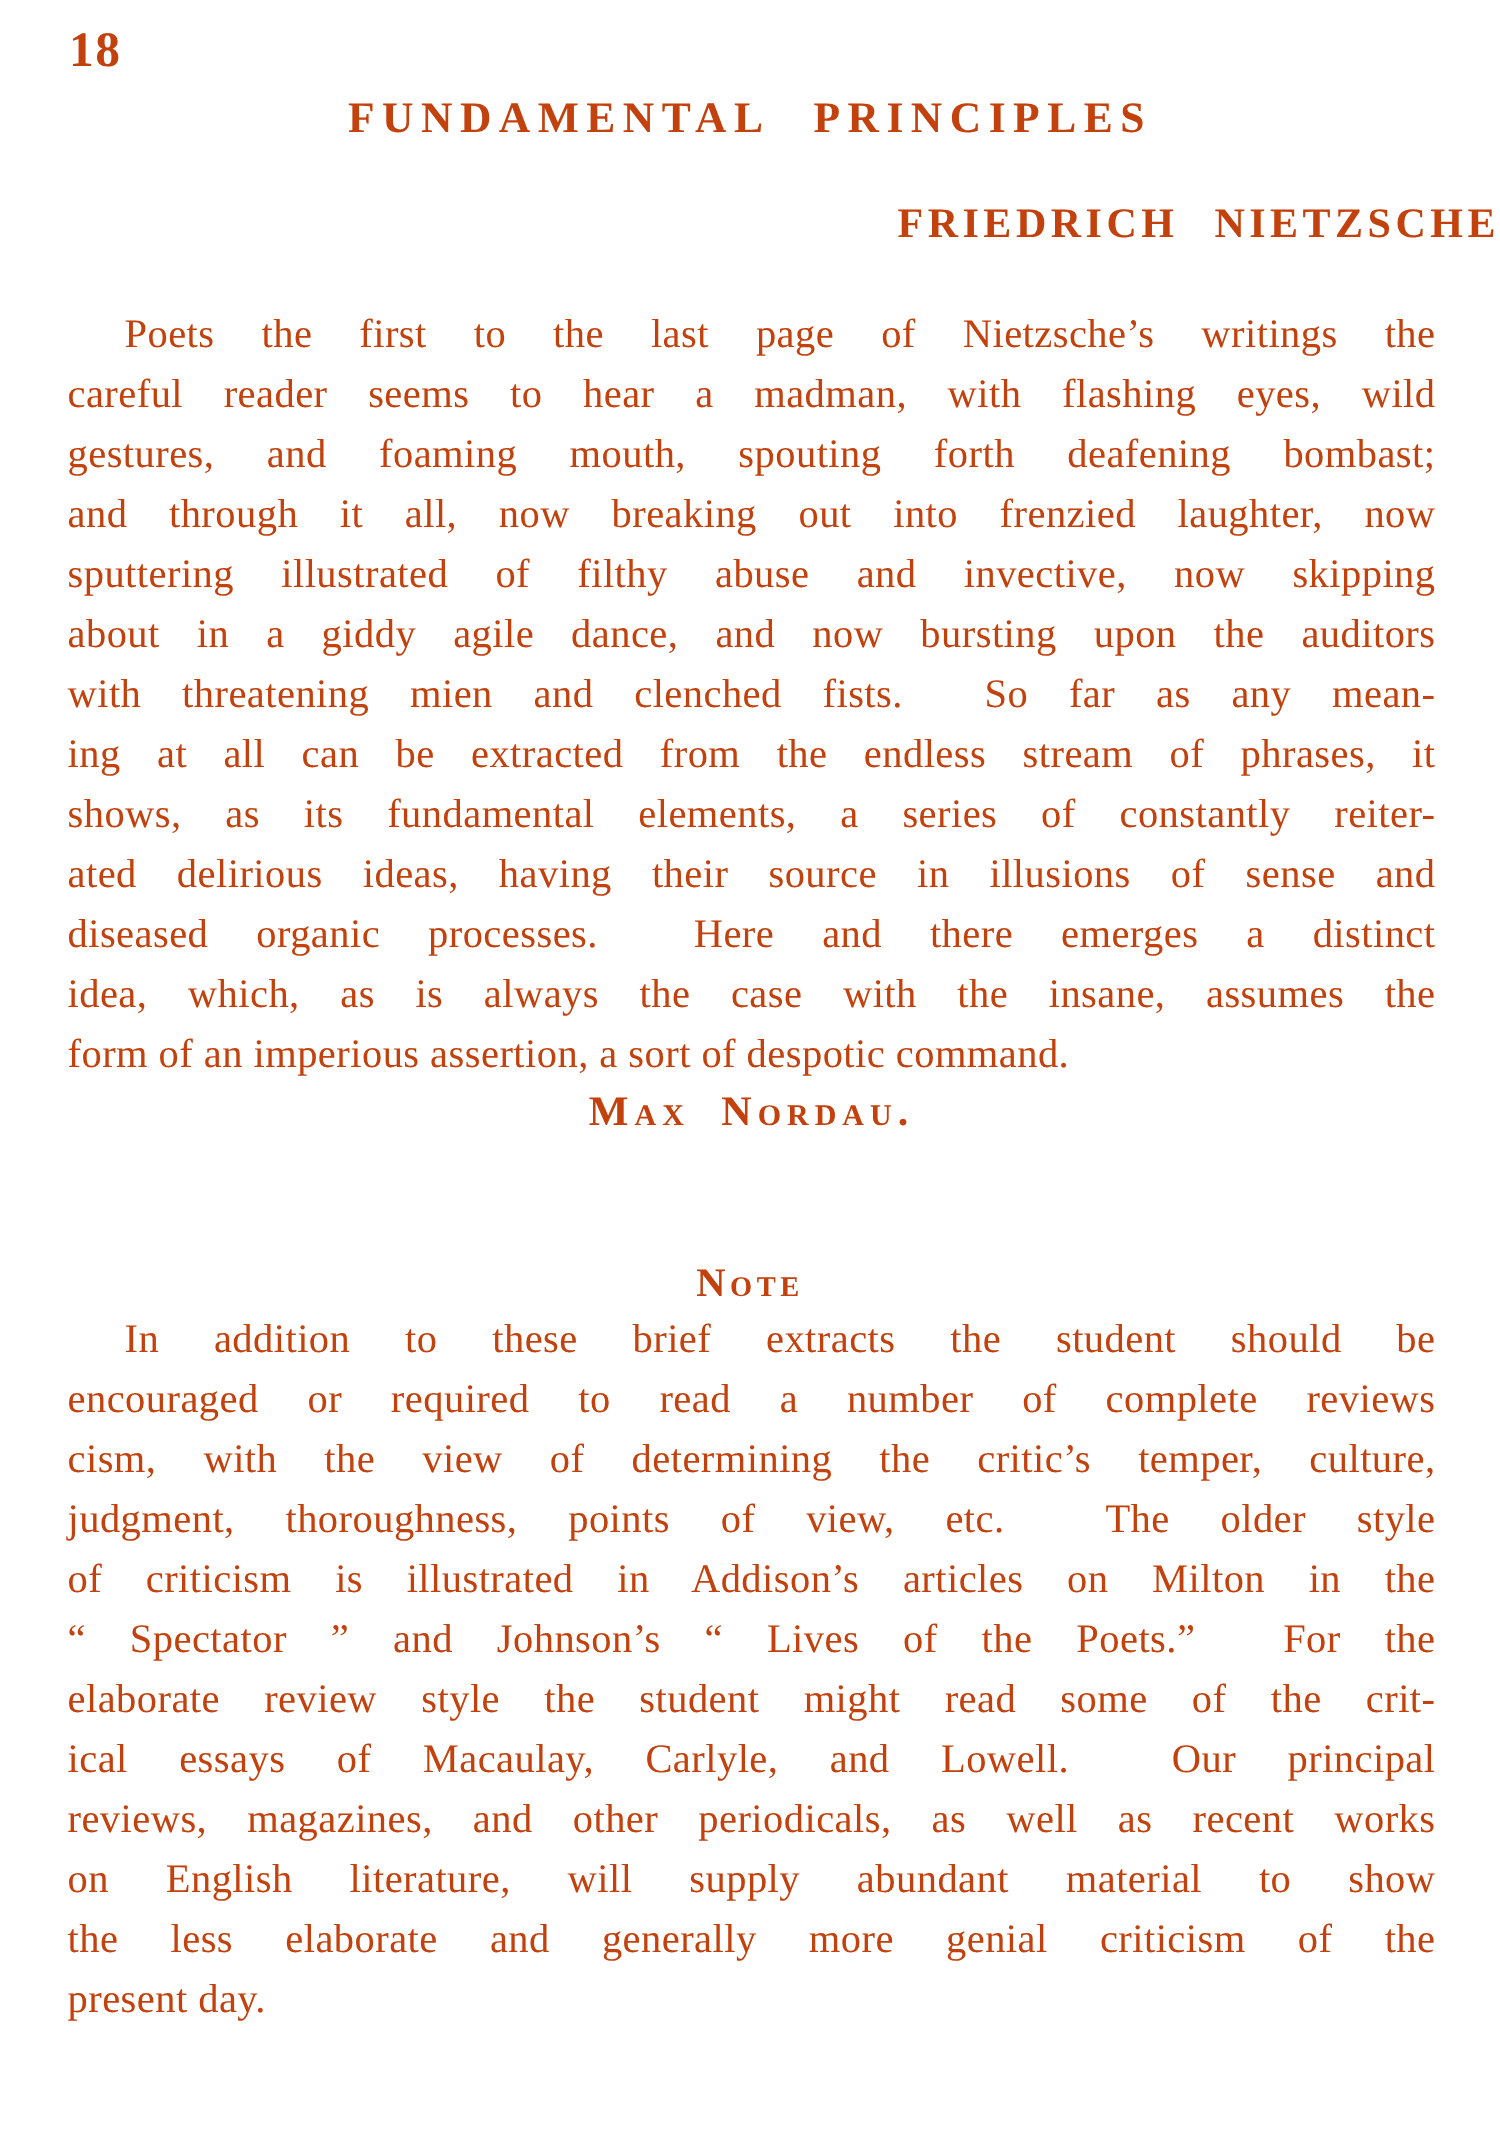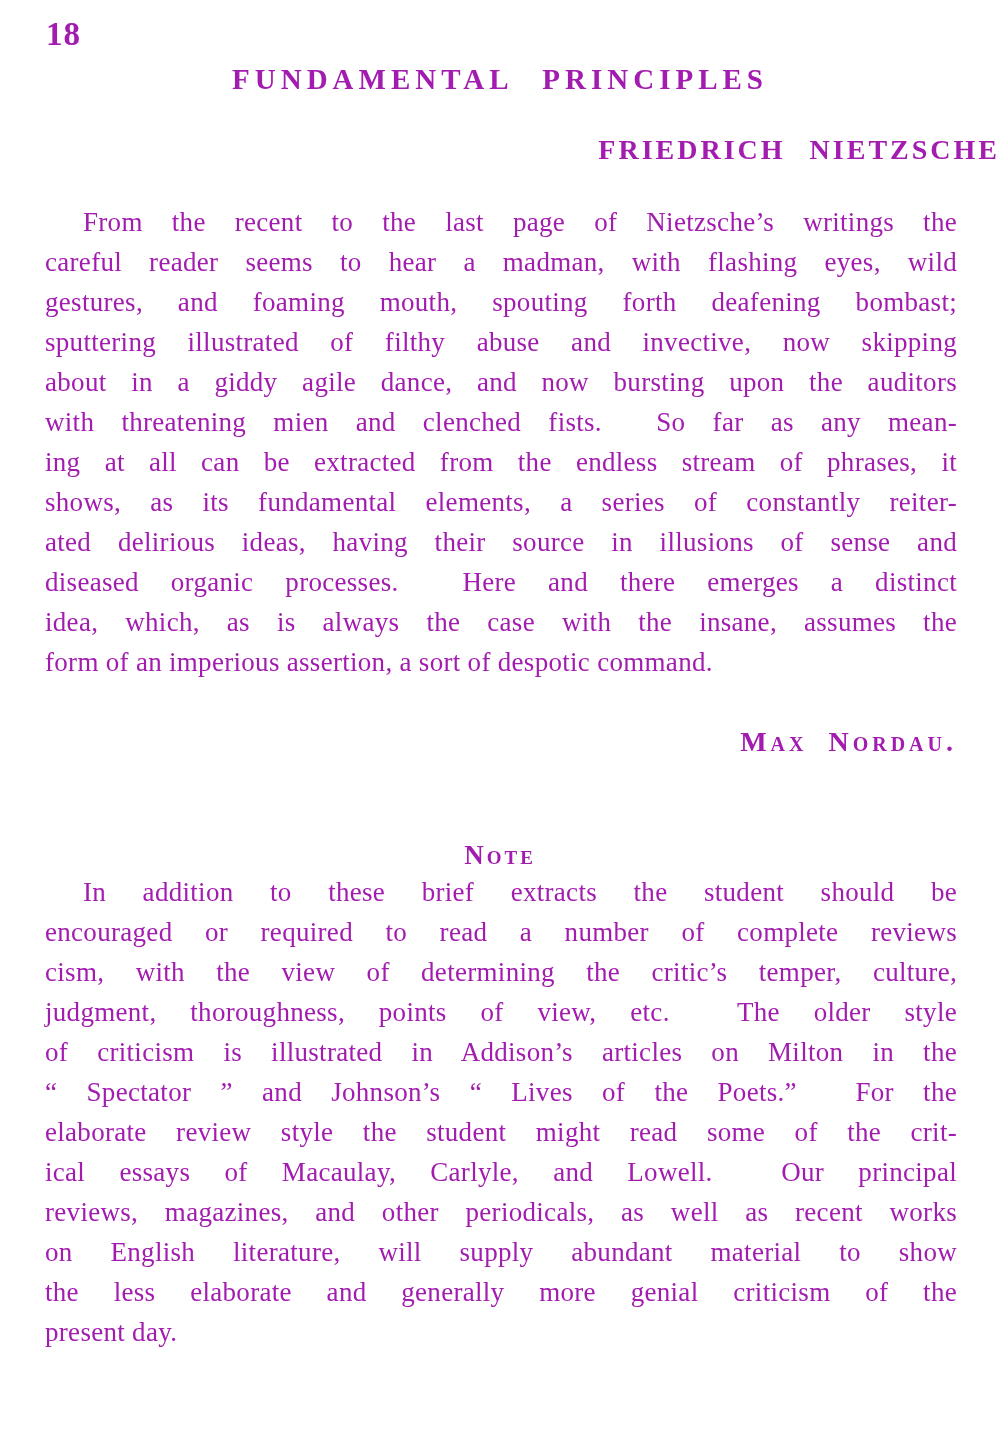--- a/index.html
+++ b/index.html
@@ -5,21 +5,21 @@
   html, body {
     margin: 0;
     padding: 0;
     background: #ffffff;
   }
   .page {
     position: relative;
     width: 1000px;
     height: 1430px;
     background: #ffffff;
-    color: #a21caf;
+    color: #c2410c;
     font-family: "Liberation Serif", serif;
     overflow: hidden;
   }
   .header {
     position: absolute;
     top: 16px;
     left: 0;
     width: 100%;
     height: 44px;
   }
@@ -68,21 +68,21 @@
     text-align-last: justify;
     letter-spacing: 0.3px;
   }
   .bodyline.first { padding-left: 38px; }
   .bodyline.lastline { text-align-last: left; }
   .attribution {
     position: absolute;
     top: 722px;
     left: 45px;
     width: 912px;
-    text-align: right;
+    text-align: center;
     font-size: 28px;
     line-height: 40px;
     font-variant: small-caps;
     font-weight: 700;
     letter-spacing: 4px;
     word-spacing: 10px;
   }
   .note-heading {
     position: absolute;
     top: 840px;
@@ -101,23 +101,24 @@
 <div class="page">
 
   <div class="header">
     <div class="page-number">18</div>
     <div class="running-head">FUNDAMENTAL PRINCIPLES</div>
   </div>
 
   <div class="section-heading">FRIEDRICH NIETZSCHE</div>
 
   <div class="textblock quote-block">
-    <div class="bodyline first">From the recent to the last page of Nietzsche’s writings the</div>
+    <div class="bodyline first">Poets the first to the last page of Nietzsche’s writings the</div>
     <div class="bodyline">careful reader seems to hear a madman, with flashing eyes, wild</div>
     <div class="bodyline">gestures, and foaming mouth, spouting forth deafening bombast;</div>
+    <div class="bodyline">and through it all, now breaking out into frenzied laughter, now</div>
     <div class="bodyline">sputtering illustrated of filthy abuse and invective, now skipping</div>
     <div class="bodyline">about in a giddy agile dance, and now bursting upon the auditors</div>
     <div class="bodyline">with threatening mien and clenched fists.&nbsp; So far as any mean-</div>
     <div class="bodyline">ing at all can be extracted from the endless stream of phrases, it</div>
     <div class="bodyline">shows, as its fundamental elements, a series of constantly reiter-</div>
     <div class="bodyline">ated delirious ideas, having their source in illusions of sense and</div>
     <div class="bodyline">diseased organic processes.&nbsp; Here and there emerges a distinct</div>
     <div class="bodyline">idea, which, as is always the case with the insane, assumes the</div>
     <div class="bodyline lastline">form of an imperious assertion, a sort of despotic command.</div>
   </div>

